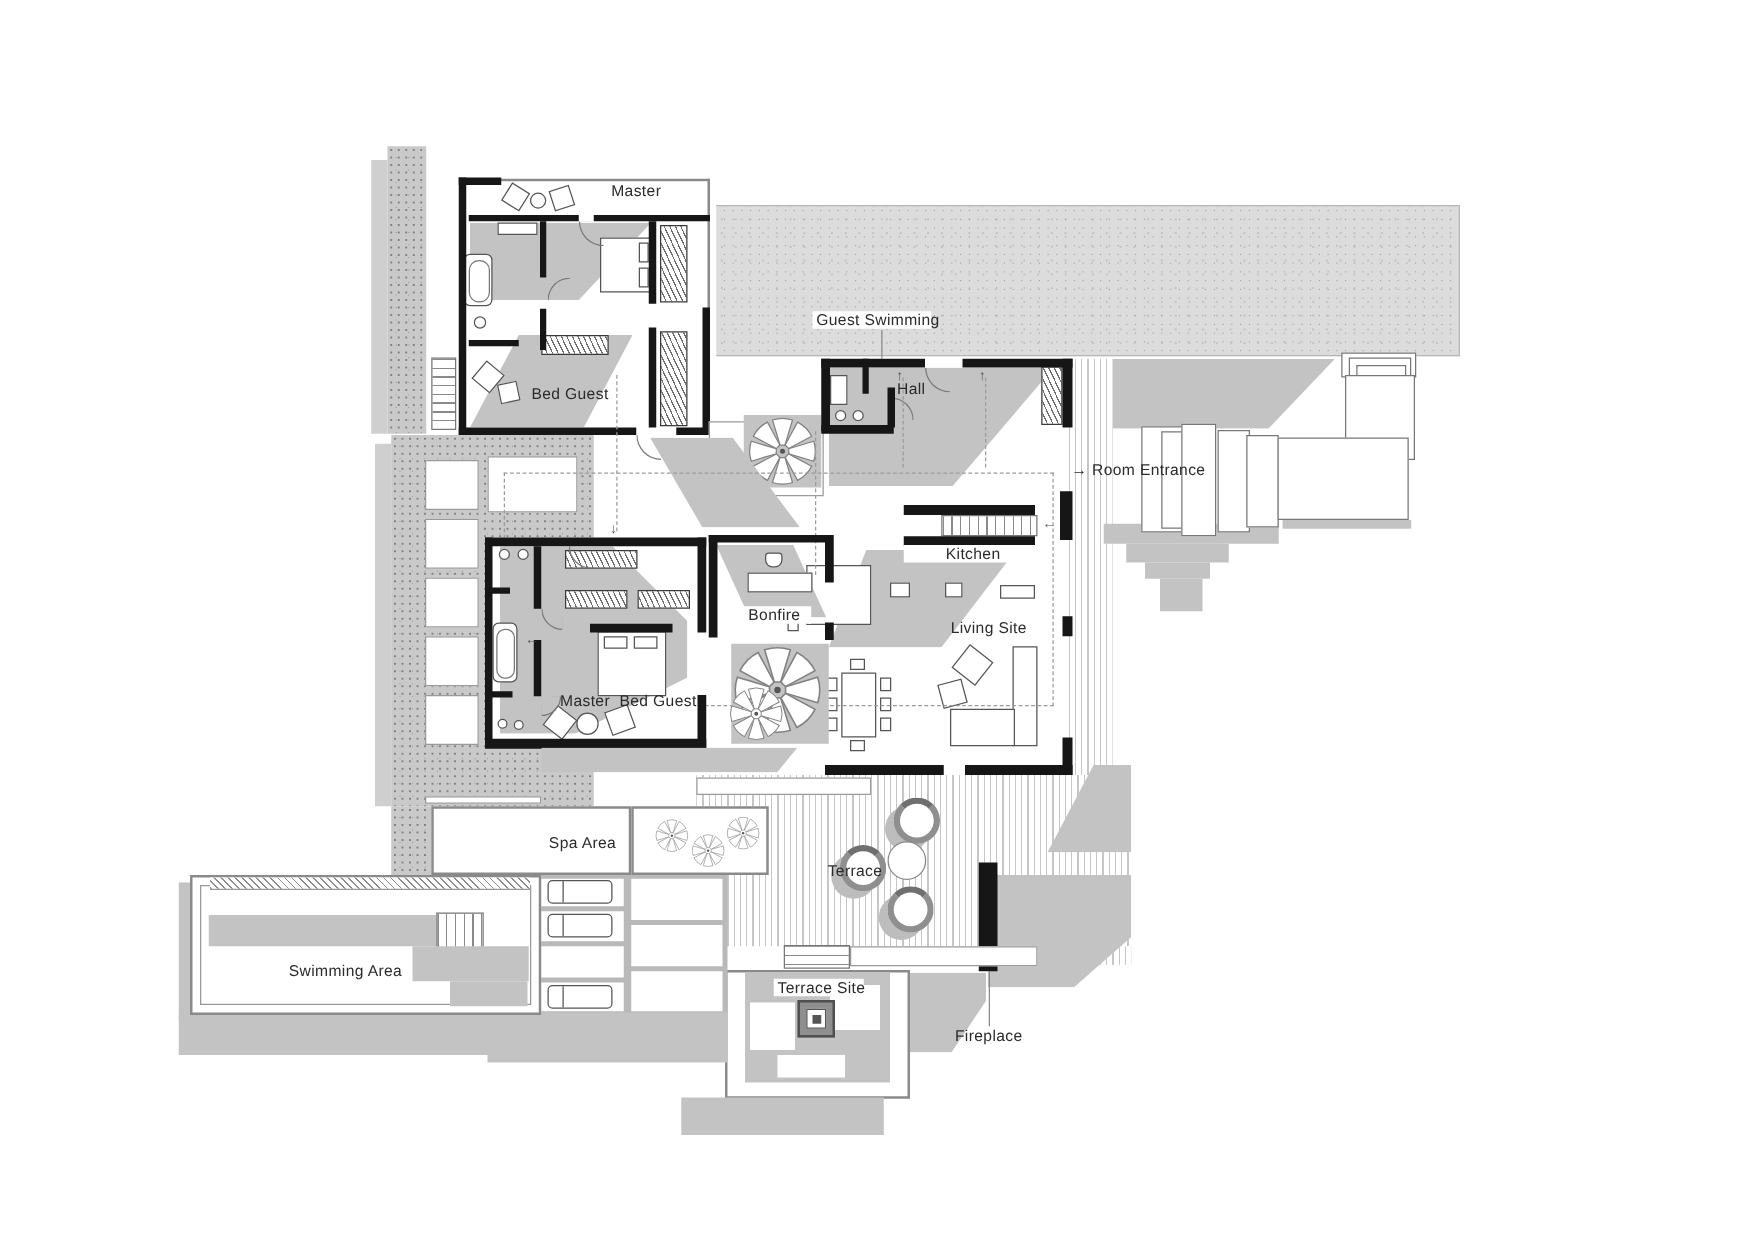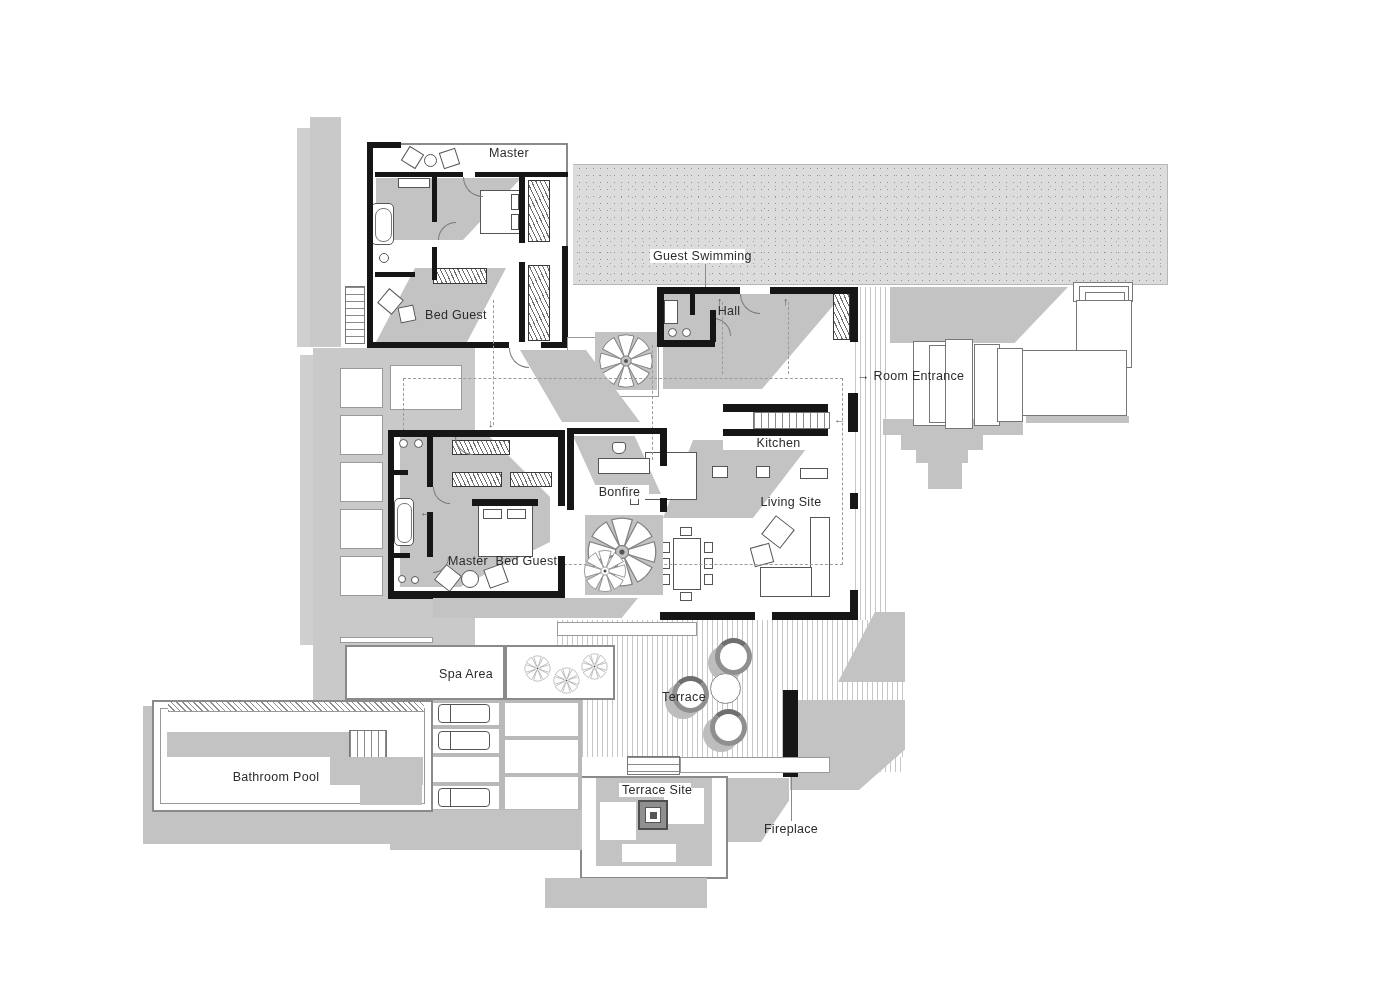--- a/index.html
+++ b/index.html
@@ -391,17 +391,17 @@
   <div class="abs label bg" style="left:650px;top:249px;width:89px;">Guest Swimming</div>
   <div class="abs leader" style="left:705px;top:264px;width:1px;height:23px;"></div>
   <div class="abs label" style="left:709px;top:304px;width:40px;">Hall</div>
   <div class="abs label" style="left:857px;top:369px;text-align:left;"><span>→</span> <span>Room Entrance</span></div>
   <div class="abs label" style="left:425px;top:308px;width:62px;">Bed Guest</div>
   <div class="abs label bg" style="left:590px;top:485px;width:53px;">Bonfire</div>
   <div class="abs label" style="left:756px;top:495px;width:70px;">Living Site</div>
   <div class="abs label" style="left:448px;top:554px;width:100px;">Master  Bed Guest</div>
   <div class="abs label" style="left:438px;top:667px;width:56px;">Spa Area</div>
   <div class="abs label" style="left:660px;top:650px;width:48px;margin-top:40px;">Terrace</div>
-  <div class="abs label" style="left:231px;top:770px;width:90px;">Bathroom Pool</div>
+  <div class="abs label" style="left:231px;top:770px;width:90px;">Swimming Area</div>
   <div class="abs label bg" style="left:619px;top:783px;width:66px;">Terrace Site</div>
   <div class="abs label" style="left:761px;top:822px;width:60px;">Fireplace</div>
 
 </div>
 
 </body></html>

